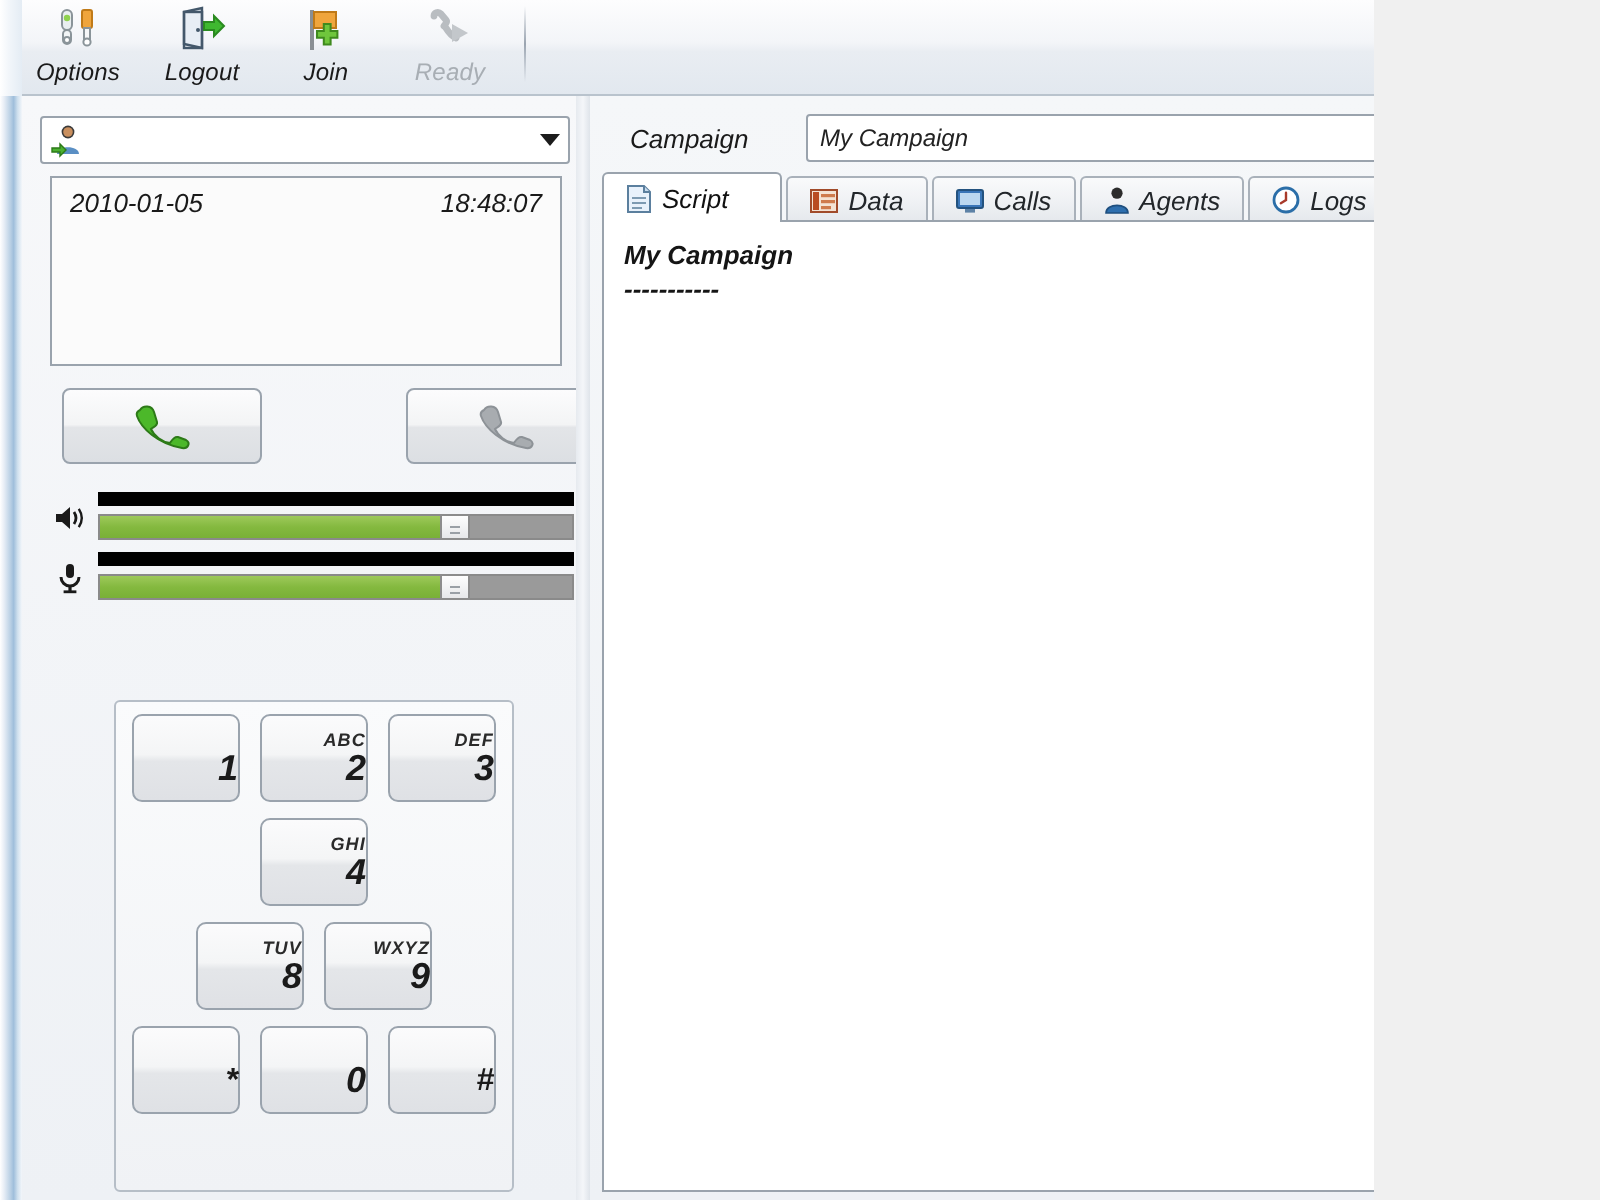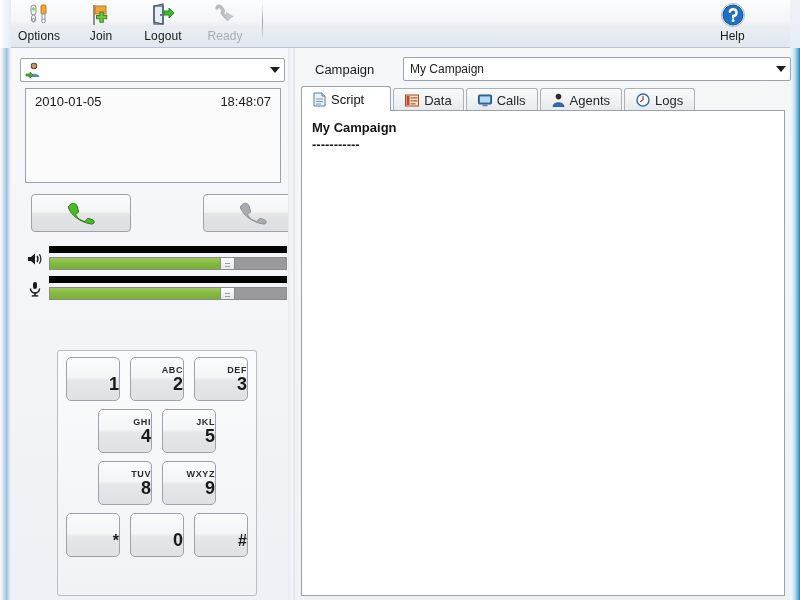--- a/index.html
+++ b/index.html
@@ -2,22 +2,22 @@
 <html><head>
 <meta charset="utf-8">
 <style>
   html,body{margin:0;padding:0;}
   body{
     width:800px;height:600px;overflow:hidden;
     font-family:"Liberation Sans", sans-serif;
     background:#f0f0f0;
     -webkit-font-smoothing:antialiased;
   }
-  #app{position:relative;width:800px;height:600px;overflow:hidden;
-       background:linear-gradient(to bottom,#f6f7f9 0%,#eef1f5 100%);}
+  #app{position:relative;width:687px;height:600px;overflow:hidden;
+       background:linear-gradient(to bottom,#f6f7f9 0%,#eef1f5 100%);font-style:italic;}
 
   
   .chrome-left{
     position:absolute;left:0;top:0;width:11px;height:600px;
     background:linear-gradient(to right,#ffffff 0%,#e8eef6 18%,#b8cfe4 48%,#9fbedb 62%,#cfe0ee 80%,#f3f6fa 100%);
   }
   .chrome-left.top{height:48px;
     background:linear-gradient(to right,#ffffff 0%,#f2f6fa 40%,#e4ecf4 100%);}
   .chrome-right{
     position:absolute;right:0;top:0;width:10px;height:600px;
@@ -192,38 +192,38 @@
               <circle cx="16.5" cy="18" r="1.8" fill="#fff" stroke="#8a9499"></circle>
             </g>
           </svg>
         </span>
         <span class="lbl">Options</span>
       </div>
 
       <div class="tb-btn">
         <span class="ico">
           <svg width="24" height="24" viewBox="0 0 24 24">
-            <rect x="4" y="2" width="2" height="20" fill="#8a8f94"></rect>
-            <rect x="6" y="3" width="11" height="8" fill="#f0a53c" stroke="#c07a18"></rect>
-            <path d="M14 13 h4 v4 h4 v4 h-4 v4 h-4 v-4 h-4 v-4 h4 z" transform="translate(-1,-2) scale(0.85)" fill="#6fc63c" stroke="#3f8a1e" stroke-width="1.2"></path>
-          </svg>
-        </span>
-        <span class="lbl">Join</span>
-      </div>
-
-      <div class="tb-btn">
-        <span class="ico">
-          <svg width="24" height="24" viewBox="0 0 24 24">
             <path d="M3 3 L12 1 L12 21 L3 19 Z" fill="#e8eef5" stroke="#44586b" stroke-width="1.2"></path>
             <rect x="3" y="3" width="9" height="18" fill="none" stroke="#44586b" stroke-width="1.2"></rect>
             <circle cx="10" cy="12" r="1" fill="#44586b"></circle>
             <path d="M13 8 L18 8 L18 5 L23 10 L18 15 L18 12 L13 12 Z" fill="#3fb830" stroke="#2a8a20" stroke-width="1"></path>
           </svg>
         </span>
         <span class="lbl">Logout</span>
+      </div>
+
+      <div class="tb-btn">
+        <span class="ico">
+          <svg width="24" height="24" viewBox="0 0 24 24">
+            <rect x="4" y="2" width="2" height="20" fill="#8a8f94"></rect>
+            <rect x="6" y="3" width="11" height="8" fill="#f0a53c" stroke="#c07a18"></rect>
+            <path d="M14 13 h4 v4 h4 v4 h-4 v4 h-4 v-4 h-4 v-4 h4 z" transform="translate(-1,-2) scale(0.85)" fill="#6fc63c" stroke="#3f8a1e" stroke-width="1.2"></path>
+          </svg>
+        </span>
+        <span class="lbl">Join</span>
       </div>
 
       <div class="tb-btn disabled">
         <span class="ico">
           <svg width="24" height="24" viewBox="0 0 24 24">
             <path d="M4 5 C4 3.5 6 2.5 7.5 4 L10 7 C11 8.2 9.5 9.2 9 10" fill="none" stroke="#b9bdc1" stroke-width="3.4" stroke-linecap="round"></path>
             <path d="M10 11 C11.5 13.5 13 15 15 16" fill="none" stroke="#b9bdc1" stroke-width="3.4" stroke-linecap="round"></path>
             <path d="M13 9 L21 13.5 L13 18 Z" fill="#c3c7cb"></path>
           </svg>
         </span>
@@ -340,24 +340,20 @@
         <div class="key">
           <span class="letters">DEF</span>
           <span class="digit">3</span>
         </div>
       </div>
       <div class="kp-row">
         <div class="key">
           <span class="letters">GHI</span>
           <span class="digit">4</span>
         </div>
-        <div class="key">
-          <span class="letters">JKL</span>
-          <span class="digit">5</span>
-        </div>
       </div>
       <div class="kp-row">
         <div class="key">
           <span class="letters">TUV</span>
           <span class="digit">8</span>
         </div>
         <div class="key">
           <span class="letters">WXYZ</span>
           <span class="digit">9</span>
         </div>

